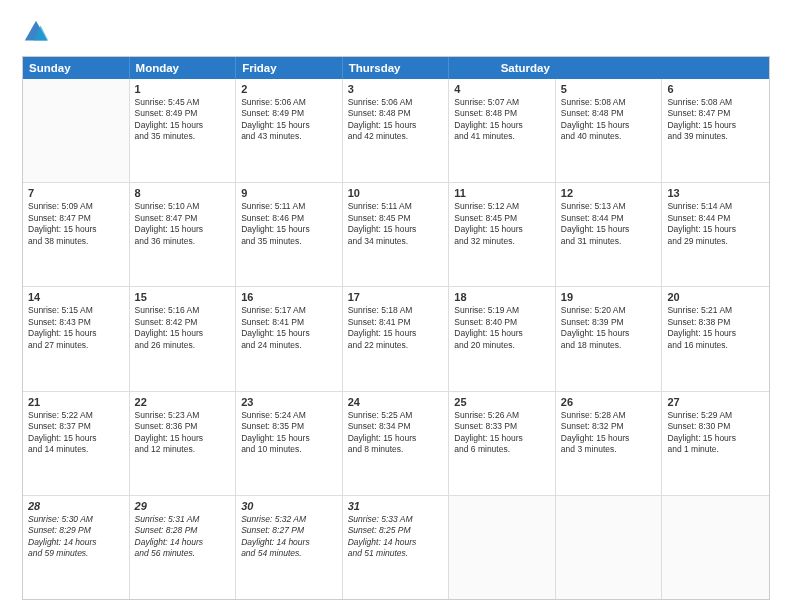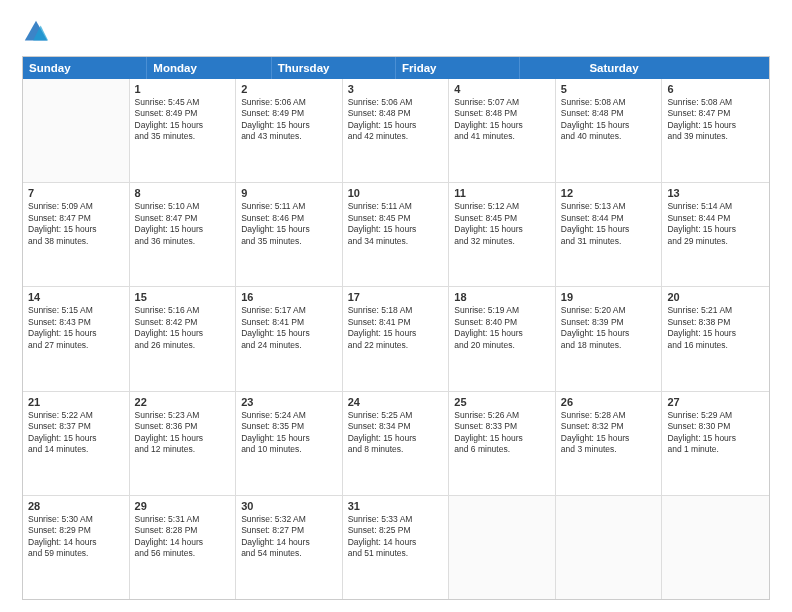--- a/index.html
+++ b/index.html
@@ -61,21 +61,21 @@
       color: #555;
     }
     .calendar {
       flex: 1;
       display: flex;
       flex-direction: column;
       border: 1px solid #ccc;
     }
     .cal-header-row {
       display: grid;
-      grid-template-columns: repeat(6, 1fr);
+      grid-template-columns: repeat(7, 1fr);
       background: #2979c7;
     }
     .cal-header-cell {
       color: #fff;
       font-size: 11.5px;
       font-weight: bold;
       padding: 5px 6px;
       text-align: left;
       border-right: 1px solid #4a8fd4;
     }
@@ -84,21 +84,21 @@
       flex: 1;
       display: flex;
       flex-direction: column;
     }
     .cal-week {
       display: grid;
       grid-template-columns: repeat(7, 1fr);
       flex: 1;
       border-bottom: 1px solid #ddd;
     }
-    .cal-week:last-child { border-bottom: none; }
+    .cal-week:last-child { border-bottom: none; font-style: italic; }
     .cal-cell {
       border-right: 1px solid #ddd;
       padding: 4px 5px 3px 5px;
       font-size: 8.8px;
       color: #333;
       vertical-align: top;
       min-height: 0;
     }
     .cal-cell:last-child { border-right: none; }
     .cal-cell.empty { background: #fafafa; }
@@ -134,22 +134,22 @@
     <div class="title-block">
       <div class="main-title"></div>
       <div class="subtitle"></div>
     </div>
   </div>
 
   <div class="calendar">
     <div class="cal-header-row">
     <div class="cal-header-cell">Sunday</div>
         <div class="cal-header-cell">Monday</div>
+        <div class="cal-header-cell">Friday</div>
         <div class="cal-header-cell">Thursday</div>
-        <div class="cal-header-cell">Friday</div>
         <div class="cal-header-cell">Saturday</div>
       </div>
     <div class="cal-body">
     <div class="cal-week">
           <div class="cal-cell empty"></div>
           <div class="cal-cell">
             <span class="day-num">1</span>
             <span class="cell-line">Sunrise: 5:45 AM</span>
             <span class="cell-line">Sunset: 8:49 PM</span>
             <span class="cell-line">Daylight: 15 hours</span>

